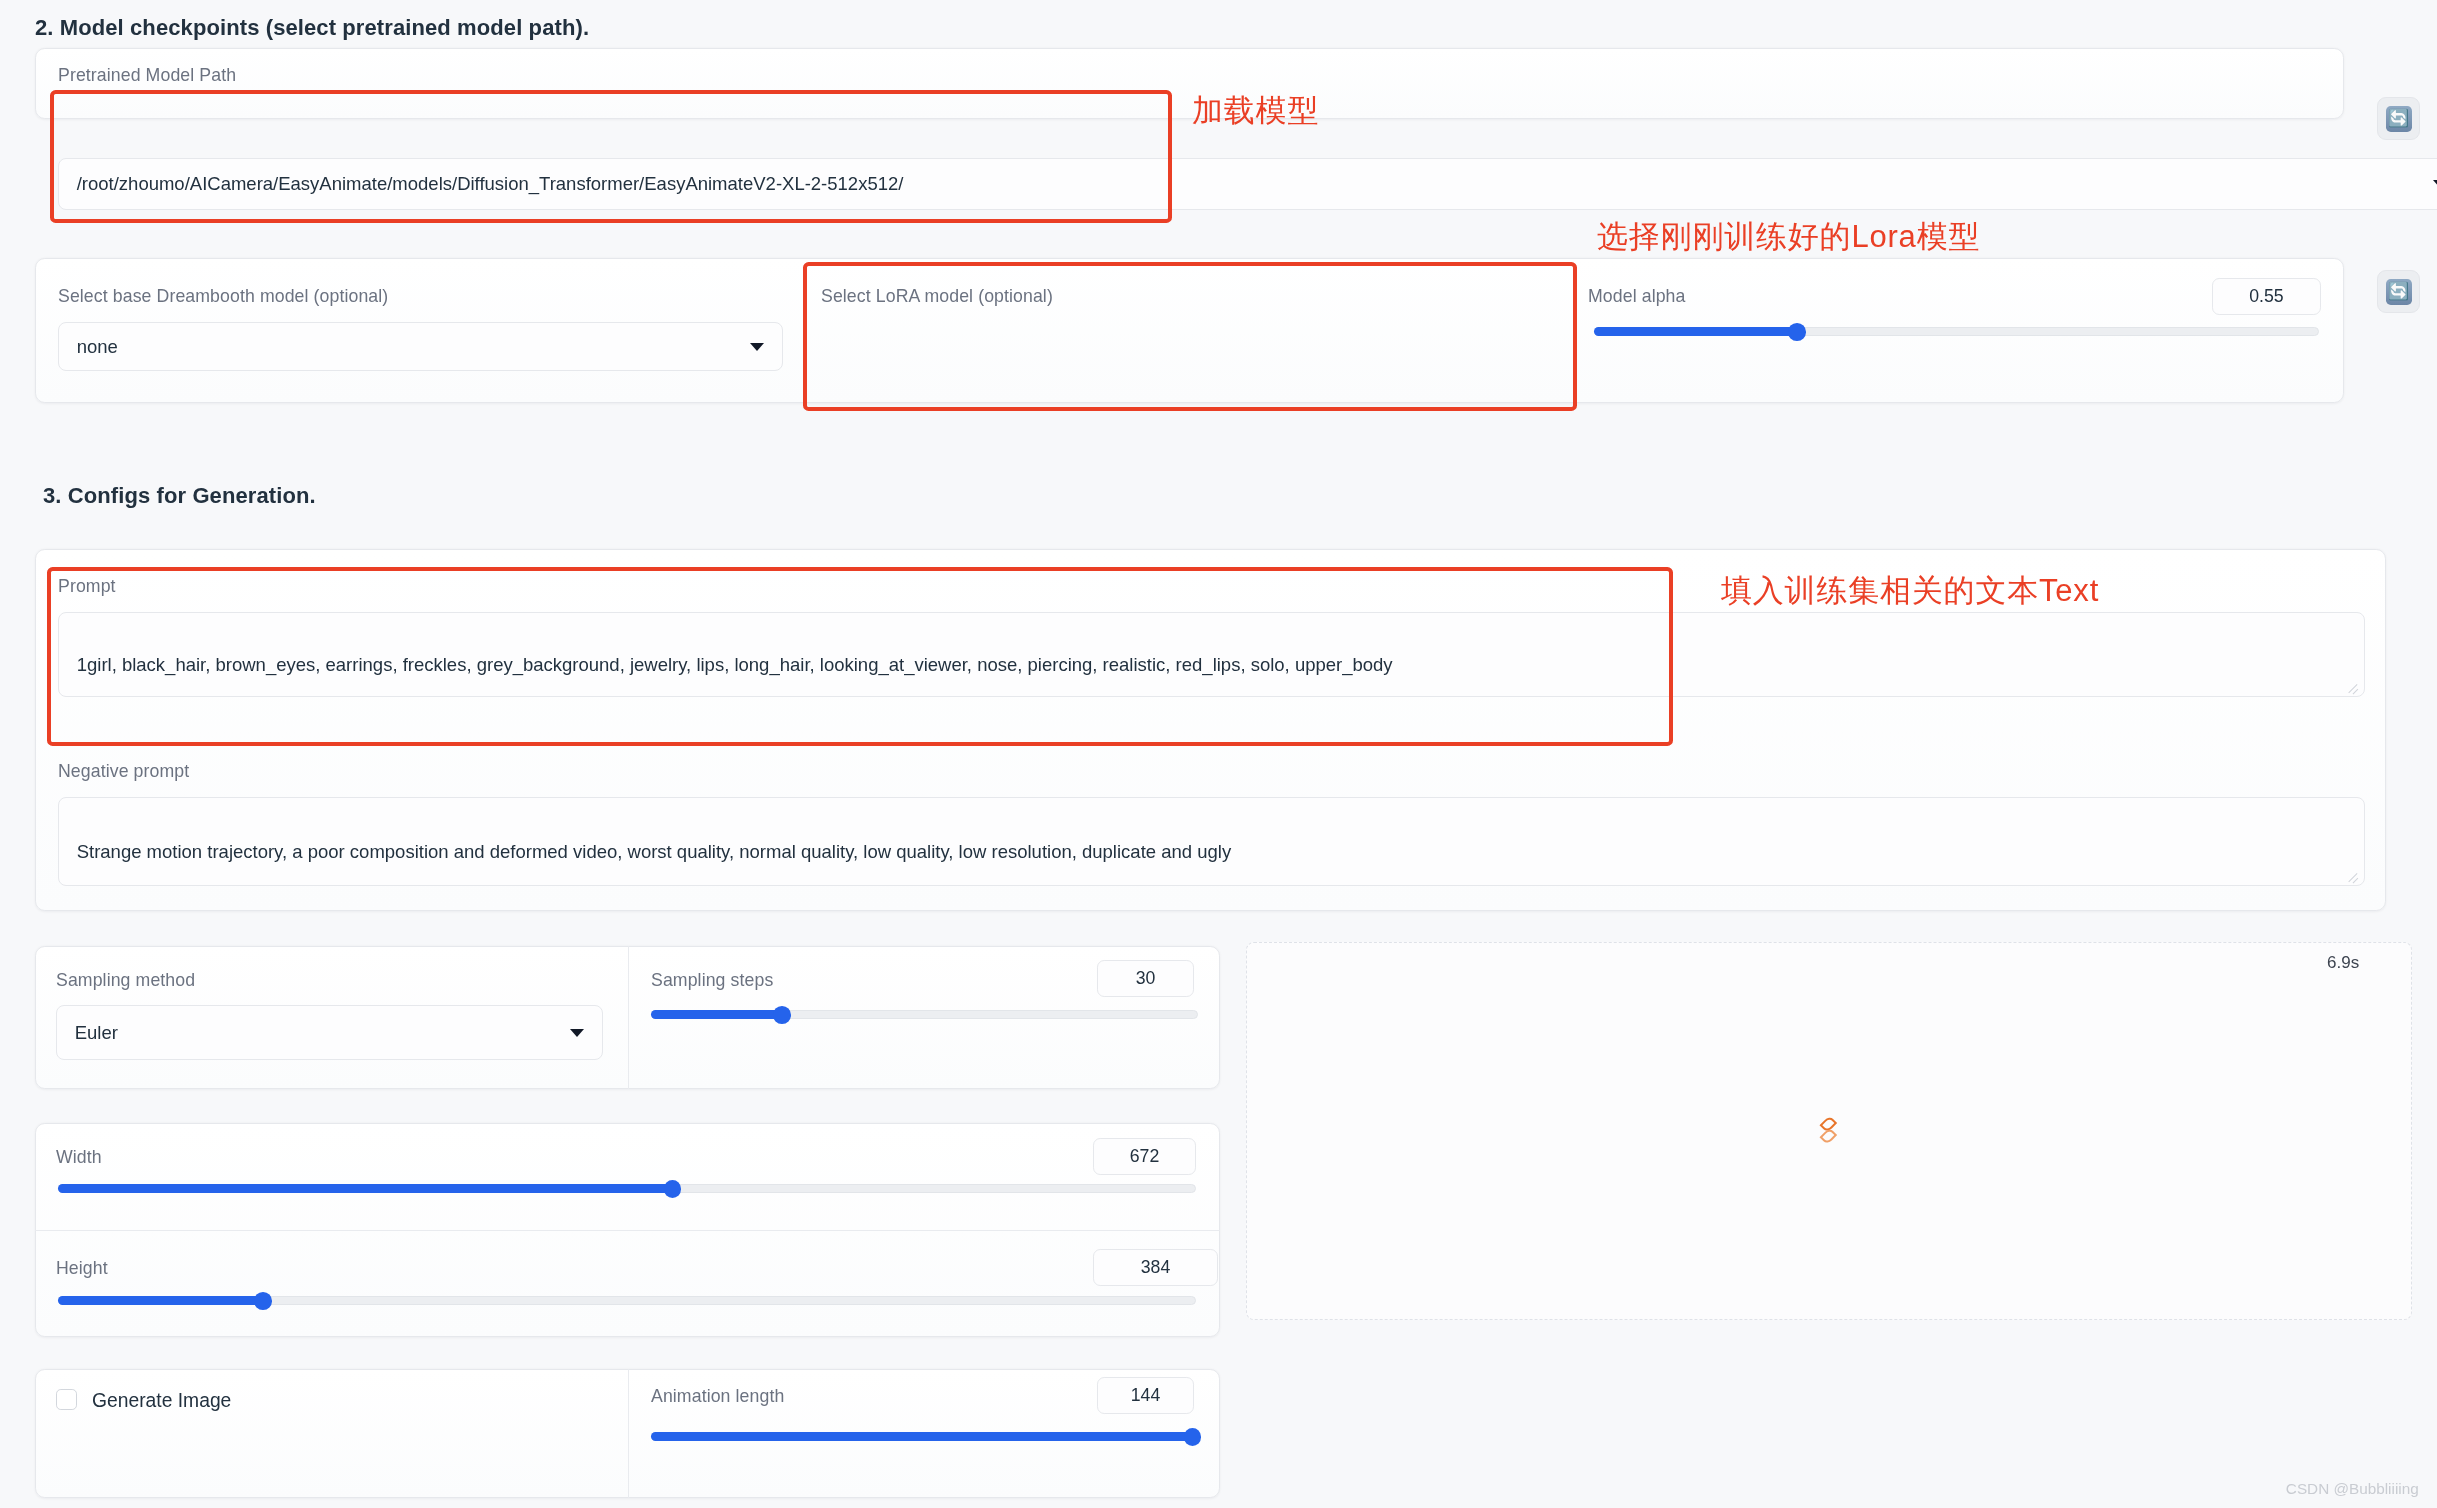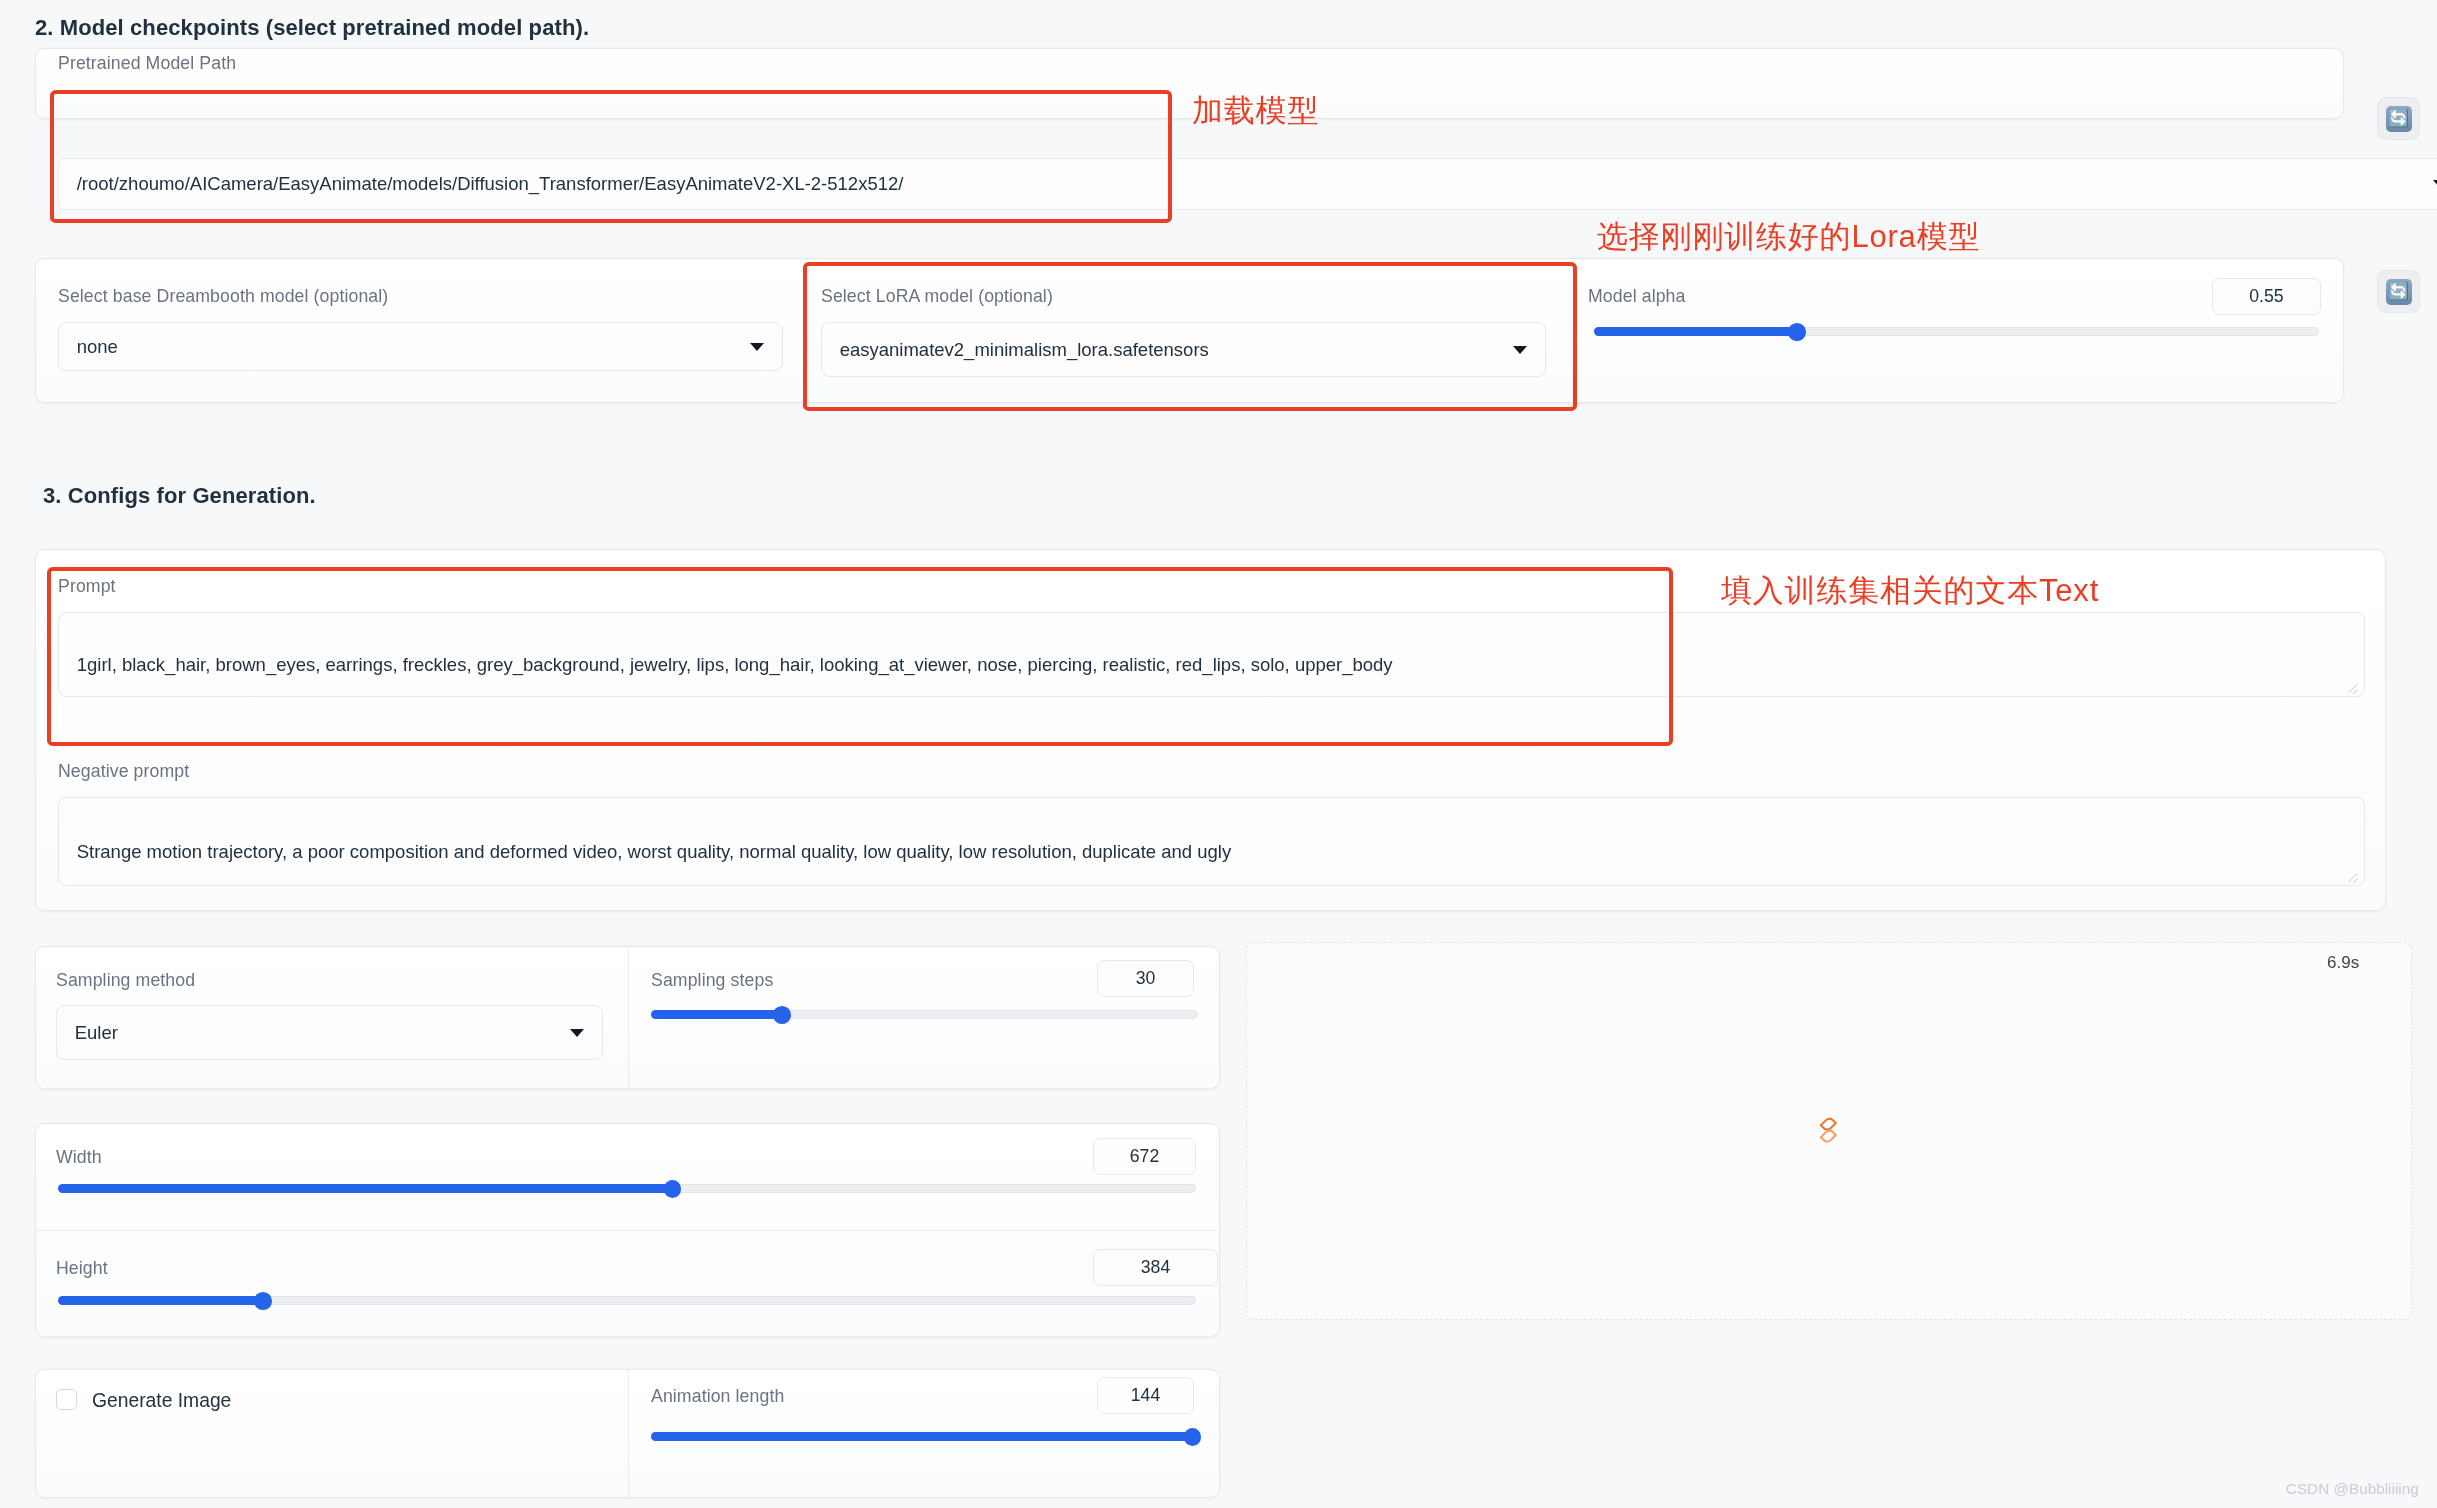--- a/index.html
+++ b/index.html
@@ -245,39 +245,35 @@
   }
 </style>
 </head>
 <body>
 
 <div class="page">
 
   <div class="section-title" id="sec2-title">2. Model checkpoints (select pretrained model path).</div>
 
   <div class="panel" style="left:35px; top:48px; width:2309px; height:71px;"></div>
-  <div class="block-label" style="left:58px; top:53px;">Pretrained Model Path</div>
+  <div class="block-label" style="left:58px; top:65px;">Pretrained Model Path</div>
   <div class="field" style="left:58px; top:158px; width:2408px; height:52px; top:158px;" id="pretrained-field">
     <span>/root/zhoumo/AICamera/EasyAnimate/models/Diffusion_Transformer/EasyAnimateV2-XL-2-512x512/</span>
     <span class="caret"></span>
   </div>
 
   <div class="panel" style="left:35px; top:258px; width:2309px; height:145px;"></div>
 
   <div class="block-label" style="left:58px; top:286px;">Select base Dreambooth model (optional)</div>
   <div class="field" style="left:58px; top:322px; width:725px; height:49px;">
     <span>none</span>
     <span class="caret"></span>
   </div>
 
   <div class="block-label" style="left:821px; top:286px;">Select LoRA model (optional)</div>
-  <div class="field" style="left:821px; top:322px; width:725px; height:55px;">
-    <span>easyanimatev2_minimalism_lora.safetensors</span>
-    <span class="caret"></span>
-  </div>
 
   <div class="block-label" style="left:1588px; top:286px;">Model alpha</div>
   <div class="num-box" style="left:2212px; top:278px; width:109px;">0.55</div>
   <div class="slider" id="lora-alpha-slider" style="left:1594px; top:326px; width:725px;">
     <div class="track"></div>
     <div class="fill" style="width: 28%;"></div>
     <div class="knob" style="left: 28%;"></div>
   </div>
 
   <div class="section-title" id="sec3-title">3. Configs for Generation.</div>

